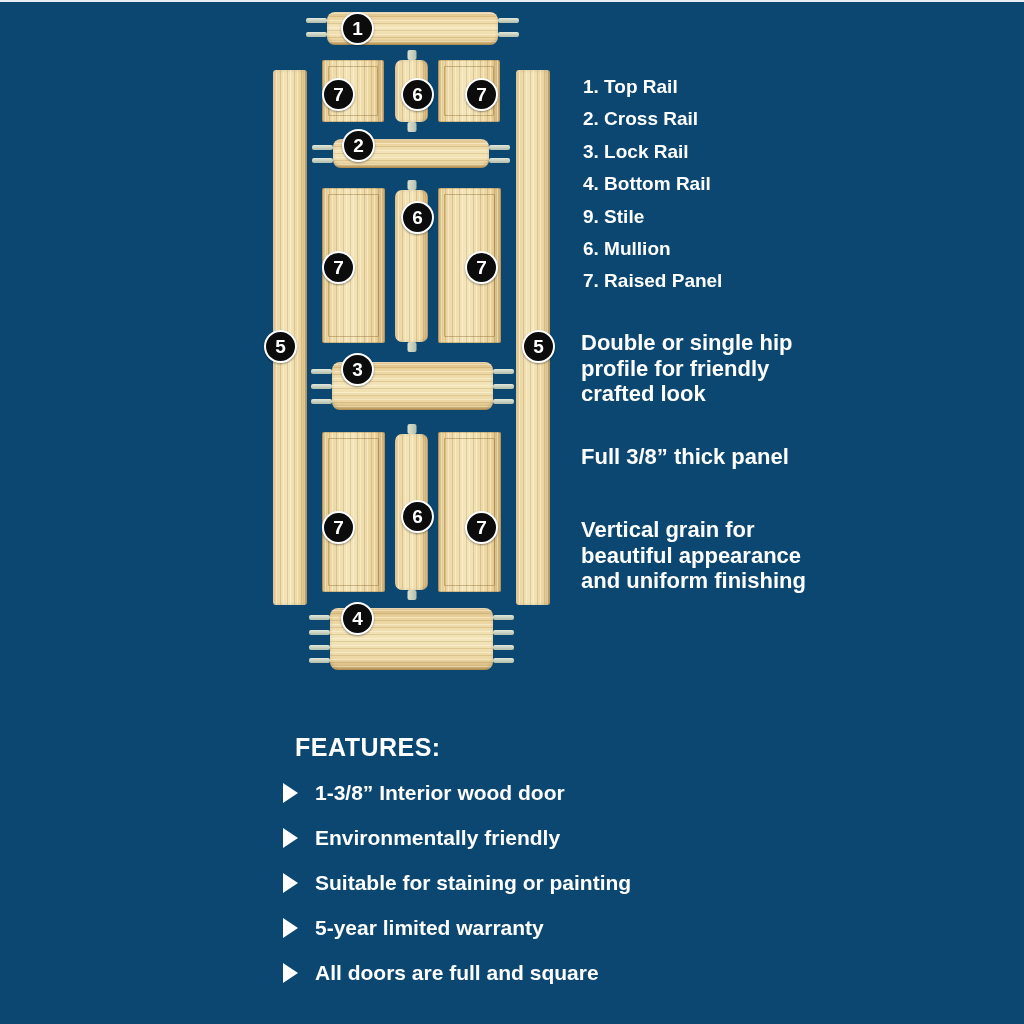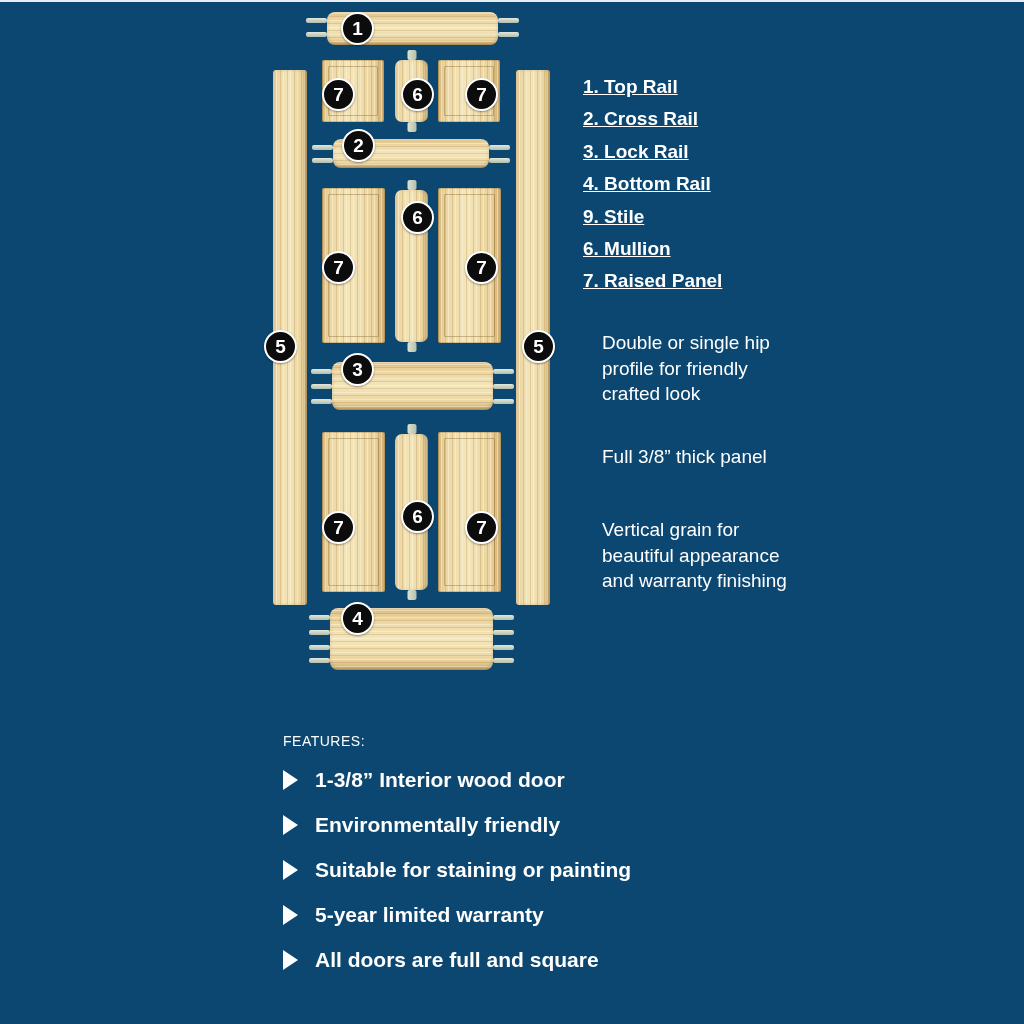--- a/index.html
+++ b/index.html
@@ -38,27 +38,27 @@
   .badge{
     position:absolute;width:29px;height:29px;border-radius:50%;
     background:#0c0c0c;border:2px solid #ffffff;color:#ffffff;
     font-weight:bold;font-size:19px;line-height:1;
     display:flex;align-items:center;justify-content:center;
     box-shadow:0 1px 2px rgba(0,0,0,.4);
   }
 
   
   .legend{position:absolute;left:583px;top:71px;color:#fff;font-weight:bold;font-size:19px;}
-  .legend-item{line-height:32.4px;white-space:nowrap;text-decoration:underline;}
+  .legend-item{line-height:32.4px;white-space:nowrap;}
 
-  .note{position:absolute;left:602px;color:#fff;font-weight:normal;font-size:19px;line-height:25.5px;white-space:nowrap;}
+  .note{position:absolute;left:581px;color:#fff;font-weight:bold;font-size:22px;line-height:25.5px;white-space:nowrap;}
   .note-hip{top:330px;} .note-thick{top:444px;} .note-grain{top:517px;}
 
   .features{position:absolute;left:283px;top:733px;color:#fff;}
-  .features-heading{font-size:14px;font-weight:normal;letter-spacing:.5px;margin:0 0 8px 0;}
+  .features-heading{font-size:25px;font-weight:bold;letter-spacing:.5px;margin:0 0 8px 12px;}
   .feature-item{display:flex;align-items:center;gap:17px;height:45px;font-size:21px;font-weight:bold;white-space:nowrap;}
   .bullet{width:0;height:0;border-left:15px solid #fff;border-top:10px solid transparent;border-bottom:10px solid transparent;flex:0 0 auto;}
 </style>
 </head>
 <body>
 
 <div class="canvas">
   <div class="top-edge"></div>
 
   <div>
@@ -151,21 +151,21 @@
     <div>Double or single hip</div>
     <div>profile for friendly</div>
     <div>crafted look</div>
   </div>
   <div class="note note-thick">
     <div>Full 3/8” thick panel</div>
   </div>
   <div class="note note-grain">
     <div>Vertical grain for</div>
     <div>beautiful appearance</div>
-    <div>and warranty finishing</div>
+    <div>and uniform finishing</div>
   </div>
 
   <div class="features">
     <div class="features-heading">FEATURES:</div>
 
     <div class="feature-item">
       <span class="bullet"></span>
       <span>1-3/8” Interior wood door</span>
     </div>
     <div class="feature-item">

